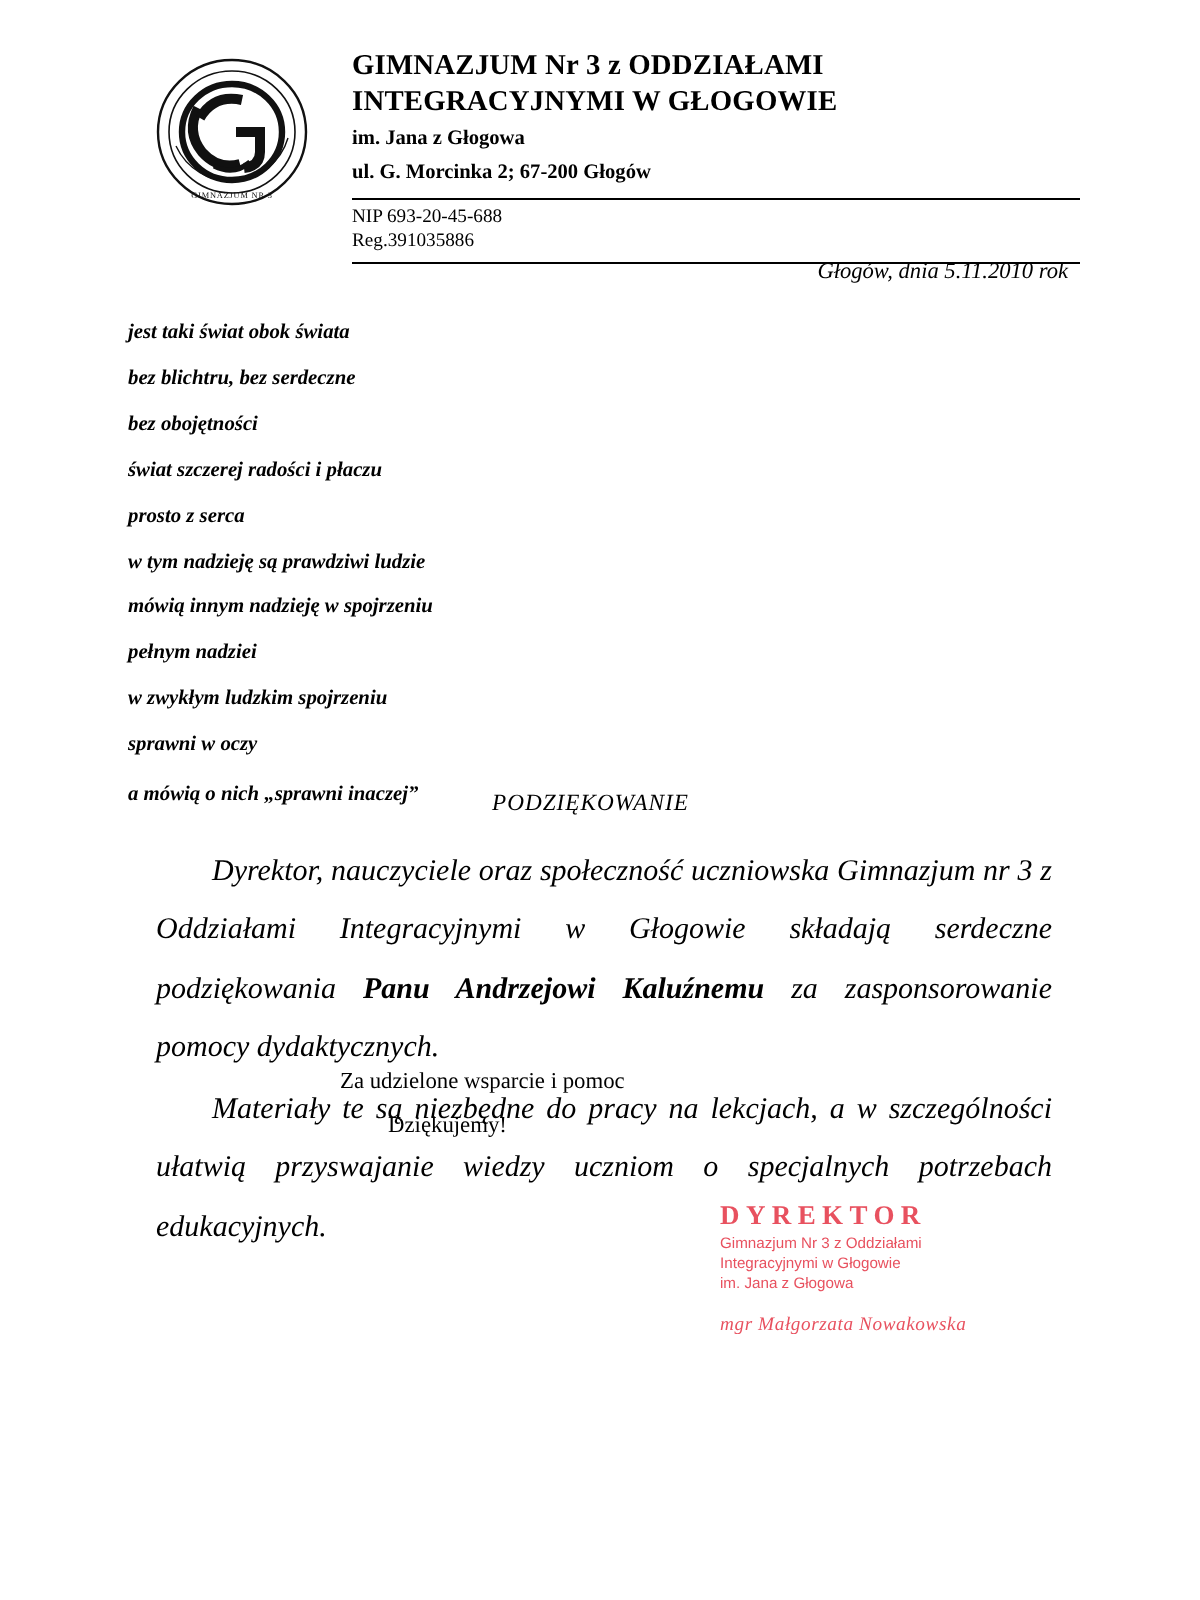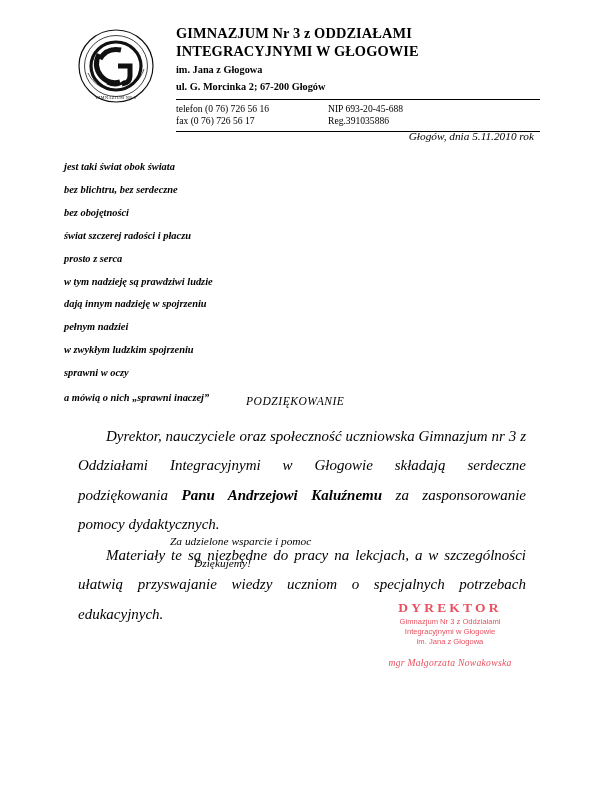--- a/index.html
+++ b/index.html
@@ -140,36 +140,34 @@
     margin: 0 0 2px 0;
     text-indent: 28px;
   }
   .body-text b { font-weight: bold; }
 
   .closing {
     position: absolute;
     left: 170px;
     top: 518px;
     font-family: "Liberation Serif", serif;
-    font-style: italic;
     font-size: 11.4px;
     line-height: 1.95;
   }
   .closing .thanks {
     padding-left: 24px;
   }
 
   
   .stamp {
     position: absolute;
     left: 360px;
     top: 588px;
     width: 180px;
     color: #e03a4a;
-    text-align: center;
   }
   .stamp-title {
     font-family: "Liberation Serif", serif;
     font-size: 13.5px;
     font-weight: bold;
     letter-spacing: 3.2px;
     color: #e8515f;
   }
   .stamp-lines {
     font-family: "Liberation Sans", sans-serif;
@@ -208,43 +206,39 @@
         </svg>
       </div>
     </div>
     <div class="head-text">
       <div class="head-title">GIMNAZJUM Nr 3 z ODDZIAŁAMI</div>
       <div class="head-title">INTEGRACYJNYMI W GŁOGOWIE</div>
       <div class="head-sub">im. Jana z Głogowa</div>
       <div class="head-sub">ul. G. Morcinka 2; 67-200 Głogów</div>
       <div class="head-rule"></div>
       <div class="head-contact">
-        <div class="contact-left">
-          <div>telefon (0 76) 726 56 16</div>
-          <div>fax (0 76)  726 56 17</div>
-        </div>
         <div class="contact-right">
           <div>NIP 693-20-45-688</div>
           <div>Reg.391035886</div>
         </div>
       </div>
       <div class="head-rule-bottom"></div>
     </div>
   </div>
 
   <div class="placedate">Głogów, dnia 5.11.2010 rok</div>
 
   <div class="poem">
     <div class="poem-line">jest taki świat obok świata</div>
     <div class="poem-line">bez blichtru, bez serdeczne</div>
     <div class="poem-line">bez obojętności</div>
     <div class="poem-line">świat szczerej radości i płaczu</div>
     <div class="poem-line">prosto z serca</div>
     <div class="poem-line">w tym nadzieję są prawdziwi ludzie</div>
-    <div class="poem-line">dają innym nadzieję w spojrzeniu</div>
+    <div class="poem-line">mówią innym nadzieję w spojrzeniu</div>
     <div class="poem-line">pełnym nadziei</div>
     <div class="poem-line">w zwykłym ludzkim spojrzeniu</div>
     <div class="poem-line">sprawni w oczy</div>
     <div class="poem-line poem-last">a mówią o nich „sprawni inaczej”</div>
   </div>
 
   <div class="doc-title">PODZIĘKOWANIE</div>
 
   <div class="body-text">
     <p><span>Dyrektor, nauczyciele oraz społeczność uczniowska Gimnazjum nr 3 z Oddziałami Integracyjnymi w Głogowie składają serdeczne podziękowania </span><b>Panu Andrzejowi Kaluźnemu</b><span> za zasponsorowanie pomocy dydaktycznych.</span></p>

